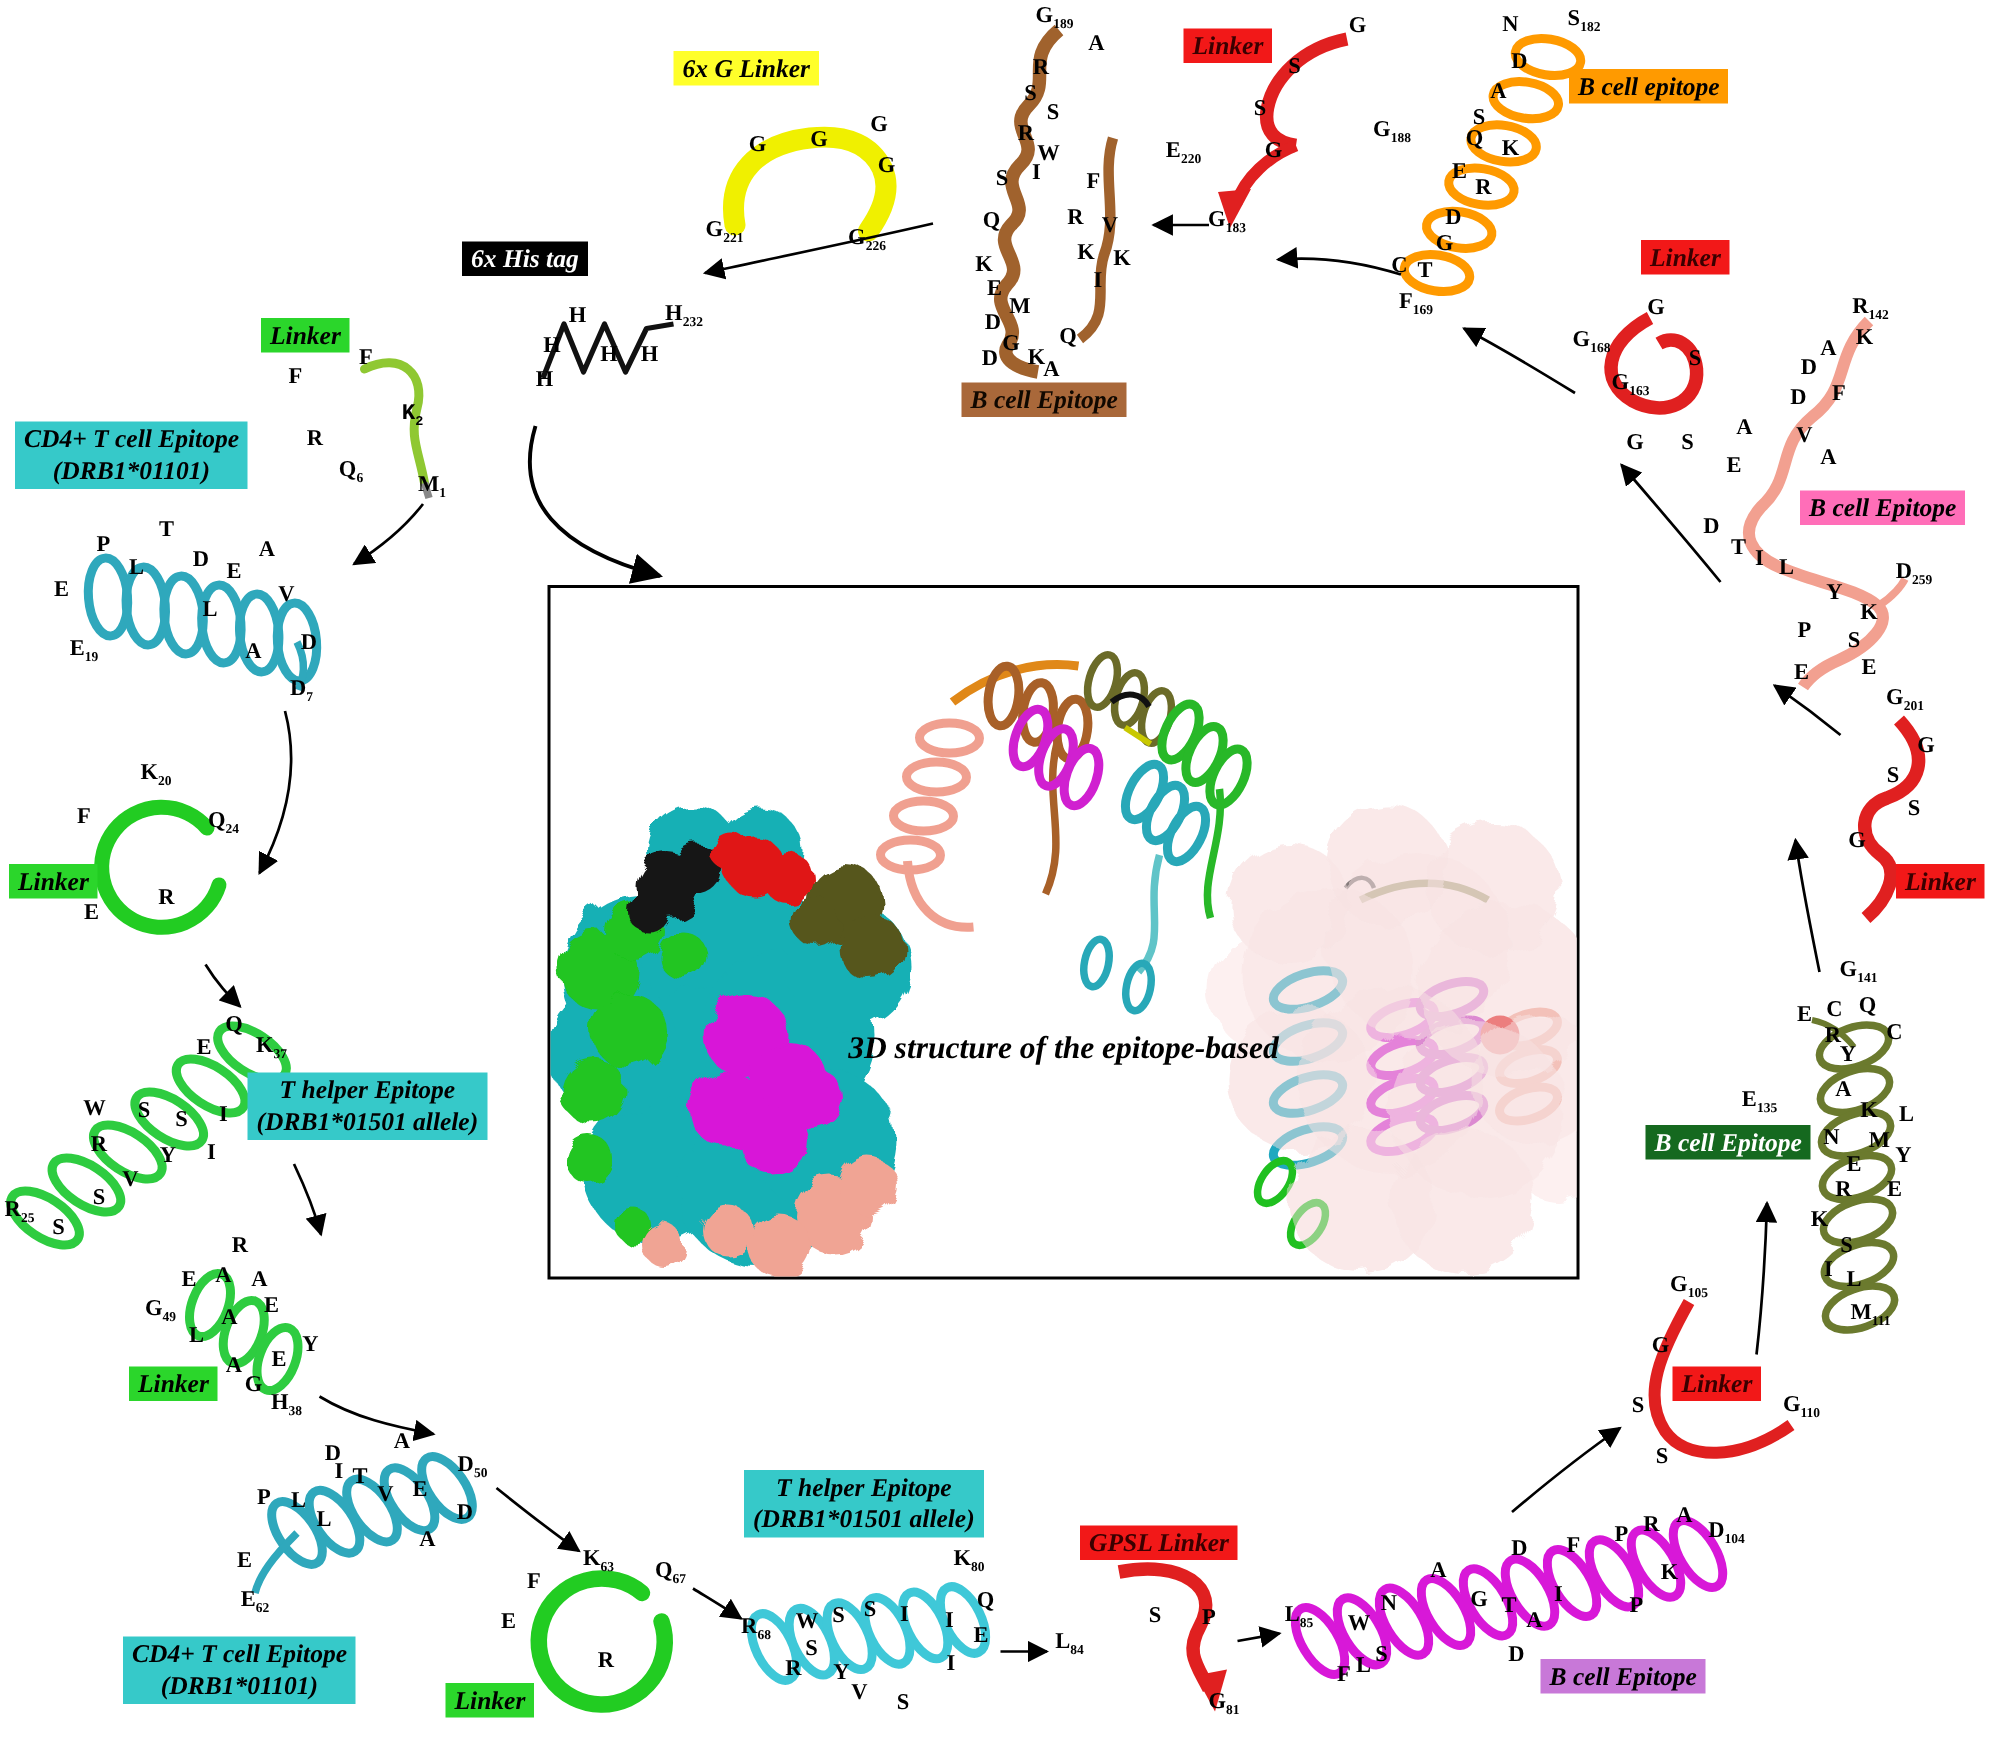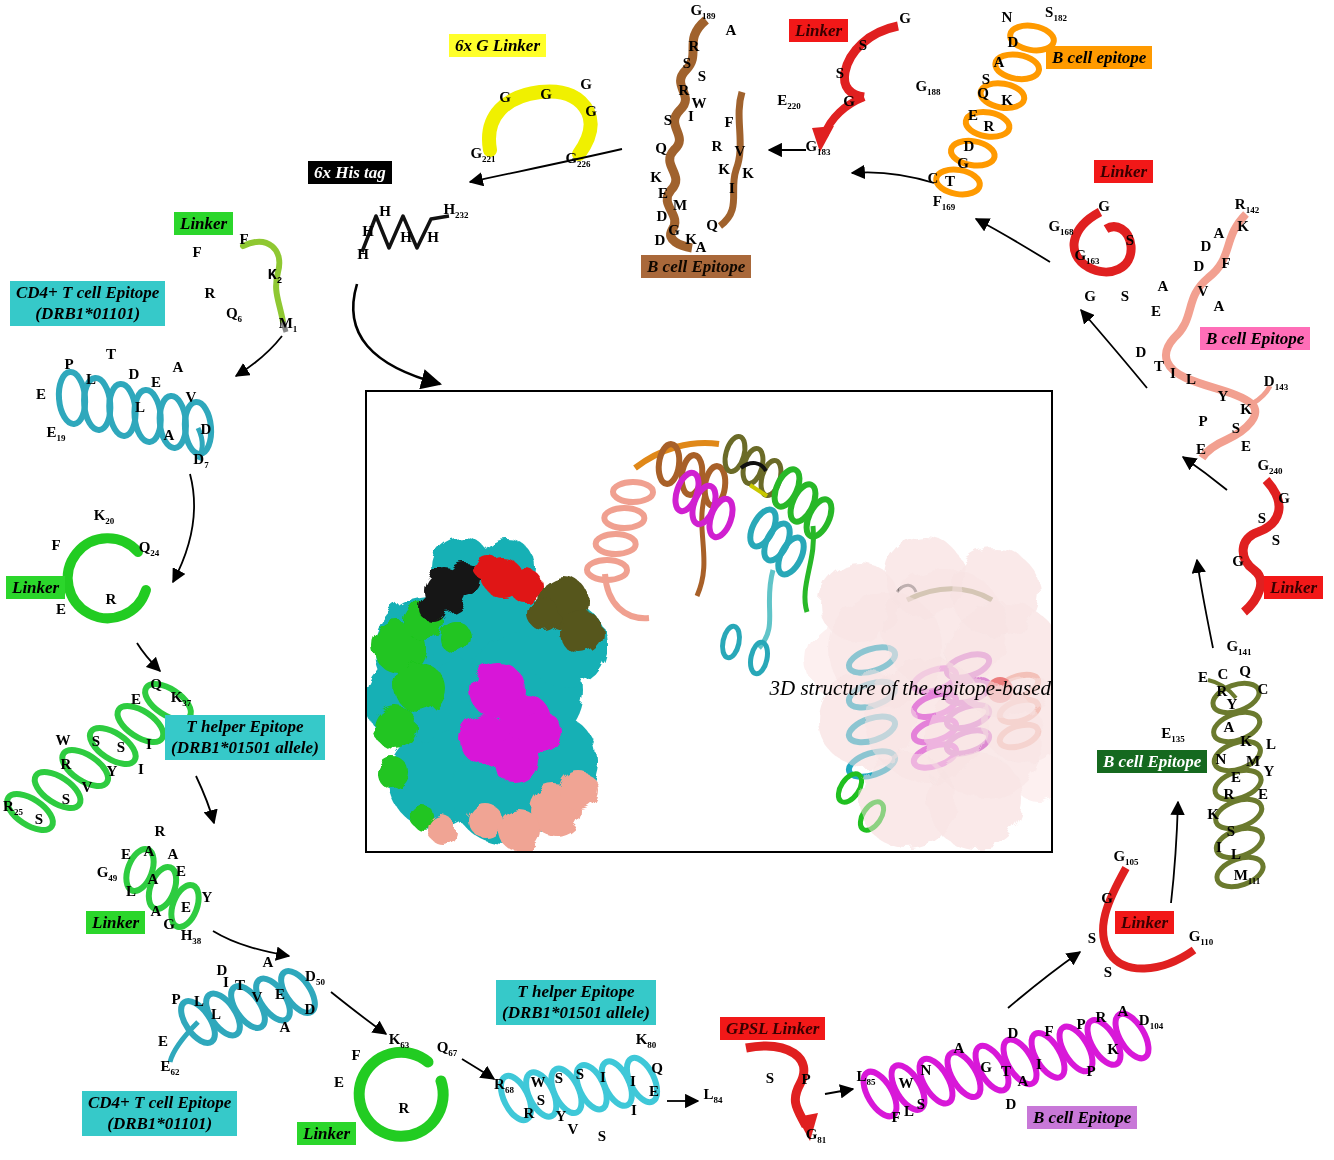--- a/index.html
+++ b/index.html
@@ -2,22 +2,22 @@
 <html><head>
 <meta charset="utf-8">
 <style>
   html,body{margin:0;padding:0;background:#fff;}
   #canvas{position:relative;width:1334px;height:1160px;background:#fff;overflow:hidden;
           font-family:"Liberation Serif",serif;}
   #ribbons{position:absolute;left:0;top:0;z-index:1;}
   .panel{position:absolute;left:365px;top:390px;width:684px;height:459px;border:2px solid #000;
          background:#fff;z-index:2;}
   .panel svg{position:absolute;left:0;top:0;}
-  .caption{position:absolute;left:0;right:0;text-align:right;font-weight:normal;font-style:italic;
-           font-size:21px;color:#000;}
+  .caption{position:absolute;left:0;right:0;text-align:center;font-weight:bold;font-style:italic;
+           font-size:21px;color:#000;margin-top:10px;}
   .cap1{top:284px;} .cap2{top:330px;}
   #residues-layer,#labels-layer{position:absolute;left:0;top:0;width:1334px;height:1160px;pointer-events:none;}
   #residues-layer{z-index:3;} #labels-layer{z-index:4;}
   .res{position:absolute;transform:translate(-50%,-50%);font-weight:bold;font-size:15px;color:#000;
        white-space:nowrap;line-height:1;}
   .res sub{font-size:9px;}
   .seg-label{position:absolute;font-weight:bold;font-style:italic;font-size:17px;line-height:1.25;
              padding:1px 6px;white-space:pre-line;text-align:center;}
   .arrow{fill:none;stroke:#000;stroke-width:1.8;}
   .arrow-big{fill:none;stroke:#000;stroke-width:2.6;}
@@ -470,21 +470,21 @@
       <span class="res" style="left: 1253px; top: 761px;">M</span>
       <span class="res" style="left: 1269px; top: 771px;">Y</span>
       <span class="res" style="left: 1236px; top: 777px;">E</span>
       <span class="res" style="left: 1229px; top: 794px;">R</span>
       <span class="res" style="left: 1263px; top: 794px;">E</span>
       <span class="res" style="left: 1213px; top: 814px;">K</span>
       <span class="res" style="left: 1231px; top: 831px;">S</span>
       <span class="res" style="left: 1219px; top: 847px;">I</span>
       <span class="res" style="left: 1236px; top: 854px;">L</span>
       <span class="res" style="left: 1247px; top: 877px;">M<sub>111</sub></span>
-      <span class="res" style="left: 1270px; top: 467px;">G<sub>240</sub></span>
+      <span class="res" style="left: 1270px; top: 467px;">G<sub>201</sub></span>
       <span class="res" style="left: 1284px; top: 498px;">G</span>
       <span class="res" style="left: 1262px; top: 518px;">S</span>
       <span class="res" style="left: 1276px; top: 540px;">S</span>
       <span class="res" style="left: 1238px; top: 561px;">G</span>
       <span class="res" style="left: 1239px; top: 648px;">G<sub>141</sub></span>
       <span class="res" style="left: 1247px; top: 206px;">R<sub>142</sub></span>
       <span class="res" style="left: 1243px; top: 226px;">K</span>
       <span class="res" style="left: 1219px; top: 233px;">A</span>
       <span class="res" style="left: 1206px; top: 246px;">D</span>
       <span class="res" style="left: 1199px; top: 266px;">D</span>
@@ -492,21 +492,21 @@
       <span class="res" style="left: 1163px; top: 286px;">A</span>
       <span class="res" style="left: 1203px; top: 291px;">V</span>
       <span class="res" style="left: 1156px; top: 311px;">E</span>
       <span class="res" style="left: 1219px; top: 306px;">A</span>
       <span class="res" style="left: 1141px; top: 352px;">D</span>
       <span class="res" style="left: 1159px; top: 366px;">T</span>
       <span class="res" style="left: 1173px; top: 373px;">I</span>
       <span class="res" style="left: 1191px; top: 379px;">L</span>
       <span class="res" style="left: 1223px; top: 396px;">Y</span>
       <span class="res" style="left: 1246px; top: 409px;">K</span>
-      <span class="res" style="left: 1276px; top: 383px;">D<sub>143</sub></span>
+      <span class="res" style="left: 1276px; top: 383px;">D<sub>259</sub></span>
       <span class="res" style="left: 1203px; top: 421px;">P</span>
       <span class="res" style="left: 1236px; top: 428px;">S</span>
       <span class="res" style="left: 1246px; top: 446px;">E</span>
       <span class="res" style="left: 1201px; top: 449px;">E</span>
       <span class="res" style="left: 1104px; top: 206px;">G</span>
       <span class="res" style="left: 1061px; top: 228px;">G<sub>168</sub></span>
       <span class="res" style="left: 1087px; top: 257px;">G<sub>163</sub></span>
       <span class="res" style="left: 1130px; top: 240px;">S</span>
       <span class="res" style="left: 1090px; top: 296px;">G</span>
       <span class="res" style="left: 1125px; top: 296px;">S</span>

